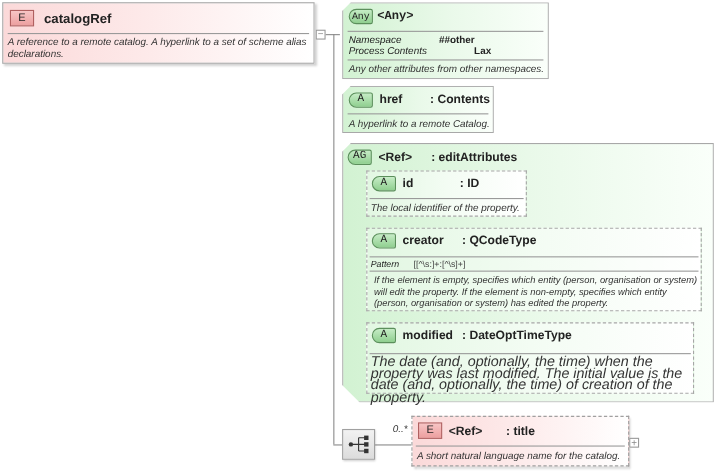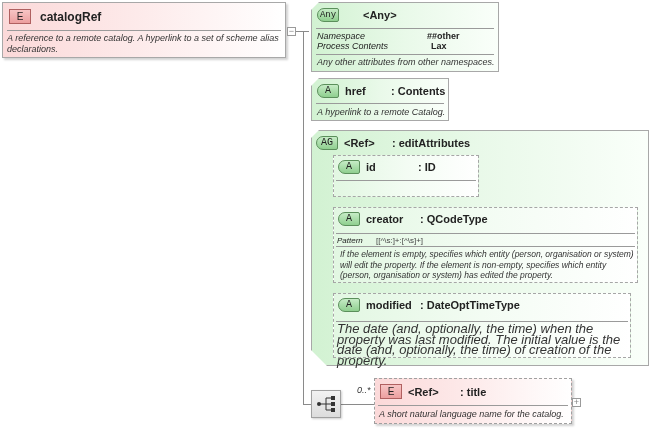--- a/index.html
+++ b/index.html
@@ -86,25 +86,25 @@
     <span class="title" style="margin-left:9px;font-size:12px;">catalogRef</span>
   </div>
   <div class="sep" style="left:4px;right:4px;top:27px;"></div>
   <div class="desc" style="left:4px;top:30px;width:274px;">A reference to a remote catalog. A hyperlink to a set of scheme alias declarations.</div>
 </div>
 <div class="collapse-btn" style="left:287px;top:27px;">−</div>
 
 <div class="green-box" style="left:311px;top:2px;width:188px;height:70px;">
   <div class="hdr" style="top:5px;left:5px;">
     <span class="badge-a" style="width:22px;height:14px;line-height:12px;font-size:9px;">Any</span>
-    <span class="title" style="margin-left:24px;">&lt;Any&gt;</span>
+    <span class="title" style="margin-left:4px;font-family:Liberation Mono, monospace;">&lt;Any&gt;</span>
   </div>
   <div class="sep" style="left:4px;right:4px;top:25px;"></div>
   <div class="kv-key" style="left:5px;top:28px;">Namespace</div>
-  <div class="kv-val" style="left:87px;top:28px;margin-left:28px;">##other</div>
+  <div class="kv-val" style="left:87px;top:28px;">##other</div>
   <div class="kv-key" style="left:5px;top:38px;">Process Contents</div>
   <div class="kv-val" style="left:87px;top:38px;padding-left:32px;">Lax</div>
   <div class="sep" style="left:4px;right:4px;top:51px;"></div>
   <div class="desc" style="left:5px;top:54px;">Any other attributes from other namespaces.</div>
 </div>
 
 <div class="green-box" style="left:311px;top:78px;width:138px;height:43px;">
   <div class="hdr" style="top:5px;left:5px;">
     <span class="badge-a" style="width:22px;height:14px;line-height:12px;">A</span>
     <span class="title" style="margin-left:6px;width:46px;display:inline-block;">href</span>
@@ -122,20 +122,21 @@
   </div>
 </div>
 
 <div class="inner-dash" style="left:333px;top:155px;width:146px;height:42px;">
   <div class="hdr" style="top:4px;left:4px;">
     <span class="badge-a" style="width:22px;height:14px;line-height:12px;">A</span>
     <span class="title" style="margin-left:6px;width:52px;display:inline-block;">id</span>
     <span class="title">: ID</span>
   </div>
   <div class="sep" style="left:2px;right:2px;top:24px;"></div>
+  <div class="desc" style="left:3px;top:28px;">The local identifier of the property.</div>
 </div>
 
 <div class="inner-dash" style="left:333px;top:207px;width:305px;height:76px;">
   <div class="hdr" style="top:4px;left:4px;">
     <span class="badge-a" style="width:22px;height:14px;line-height:12px;">A</span>
     <span class="title" style="margin-left:6px;width:54px;display:inline-block;">creator</span>
     <span class="title">: QCodeType</span>
   </div>
   <div class="sep" style="left:2px;right:2px;top:25px;"></div>
   <div class="kv-key" style="left:3px;top:28px;font-size:8px;">Pattern</div>

